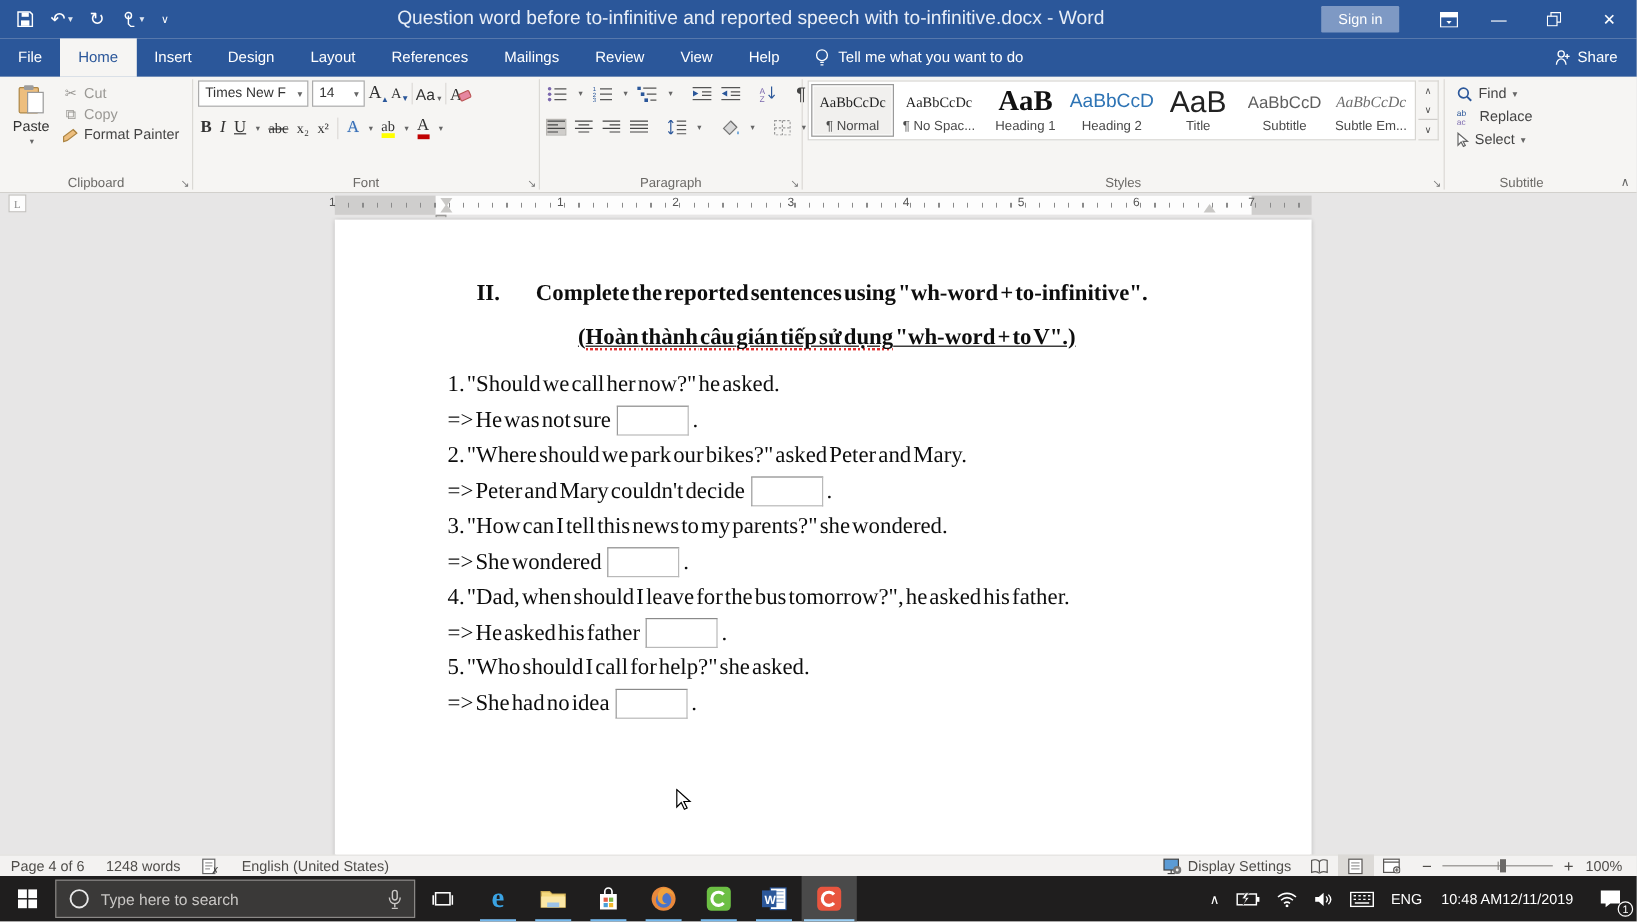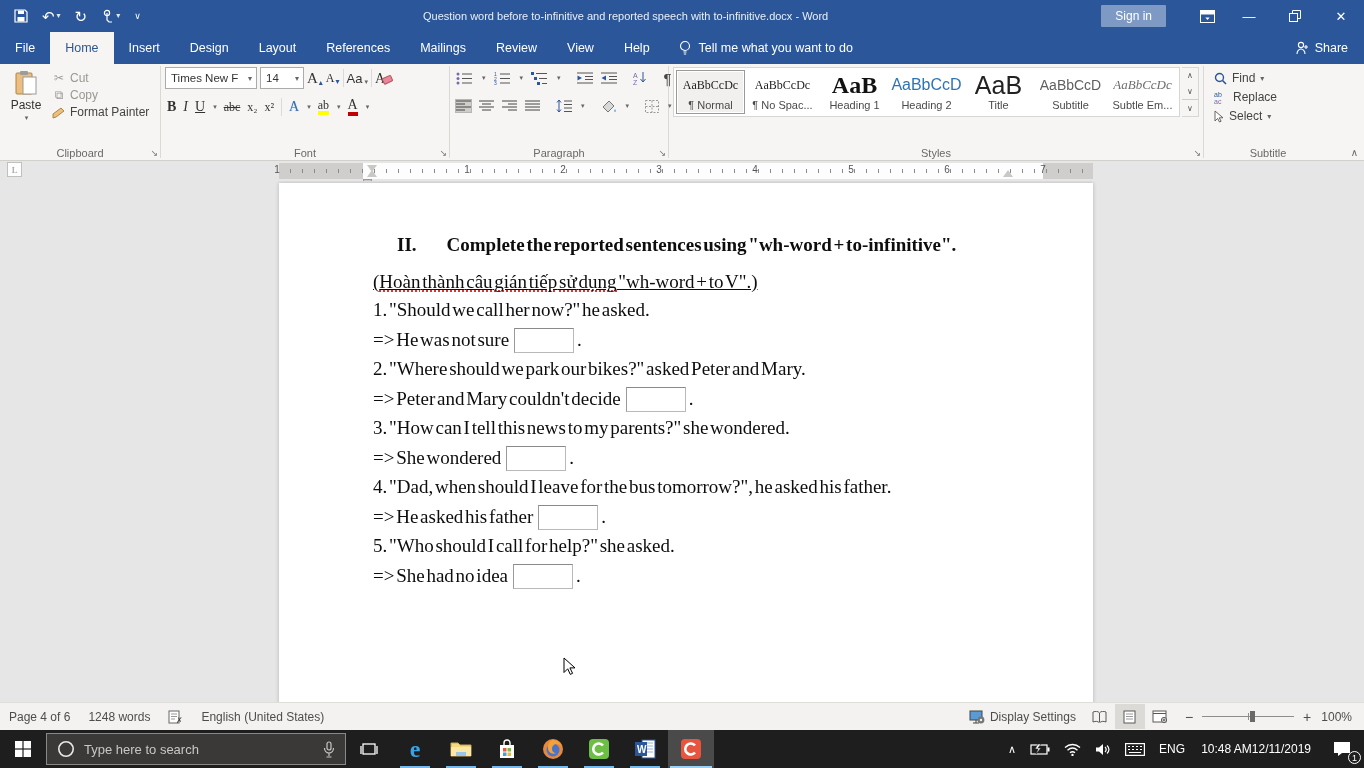--- a/index.html
+++ b/index.html
@@ -5,21 +5,21 @@
   *{margin:0;padding:0;box-sizing:border-box;}
   html,body{width:1364px;height:768px;overflow:hidden;font-family:"Liberation Sans",sans-serif;background:#e7e6e6;}
   .app{position:relative;width:1364px;height:768px;display:flex;flex-direction:column;}
 
   
   .titlebar{height:32px;background:#2b579a;color:#fff;display:flex;align-items:center;font-size:12px;flex:0 0 auto;}
   .qat{display:flex;align-items:center;gap:14px;padding-left:14px;width:150px;}
   .qat .qbtn{color:#fff;font-size:15px;line-height:1;cursor:default;display:flex;align-items:center;gap:2px;}
   .qat svg{display:block;}
   .mini-drop{font-size:8px;opacity:.85;}
-  .title-text{flex:1;text-align:center;color:#e8eef7;font-size:11px;white-space:nowrap;overflow:hidden;}
+  .title-text{flex:1;text-align:center;color:#e8eef7;font-size:16px;white-space:nowrap;overflow:hidden;}
   .tb-right{display:flex;align-items:center;height:100%;}
   .signin{background:#7e99c4;color:#fff;padding:4px 14px;margin-right:22px;font-size:12px;border-radius:1px;}
   .winbtn{width:46px;height:32px;display:flex;align-items:center;justify-content:center;color:#fff;font-size:13px;}
   .ribbon-opt{width:38px;}
 
   
   .tabrow{height:32px;background:#2b579a;display:flex;align-items:stretch;color:#fff;flex:0 0 auto;font-size:12.5px;}
   .tab{padding:0 15px;display:flex;align-items:center;white-space:nowrap;}
   .tab.active{background:#f6f5f3;color:#2b579a;}
   .tellme{display:flex;align-items:center;gap:8px;padding:0 14px;text-align:right;}
@@ -98,29 +98,29 @@
   .ind-box{position:absolute;left:84px;bottom:-4px;width:9px;height:4px;background:#c9c8c6;border:1px solid #9b9a98;}
   .ind-right{left:724px;bottom:2px;border-left:5px solid transparent;border-right:5px solid transparent;border-bottom:7px solid #c9c8c6;}
 
   
   .docarea{flex:1;position:relative;background:#e7e6e6;overflow:hidden;}
   .page{position:absolute;left:279px;top:2px;width:814px;height:540px;background:#fff;box-shadow:0 0 4px rgba(0,0,0,.22);padding:48px 88px 0 94px;}
   .doc{font-family:"Liberation Serif",serif;font-size:19px;color:#0d0d0d;word-spacing:-3px;}
   .h-line1{font-weight:bold;line-height:27px;margin-bottom:10px;white-space:nowrap;}
   .h-num{margin-left:24px;}
   .h-text{margin-left:30px;}
-  .h-line2{font-weight:normal;line-height:27px;margin-bottom:0;white-space:nowrap;}
+  .h-line2{font-weight:bold;text-align:center;line-height:27px;margin-bottom:11px;white-space:nowrap;}
   .h-line2 .uwrap{text-decoration:underline;}
   .viet{background:repeating-linear-gradient(90deg,#e03030 0 2px,transparent 2px 4px) left bottom/100% 2px no-repeat;}
   .docitem p{line-height:29.5px;white-space:nowrap;}
   .blank{display:inline-block;width:60px;height:25px;background:#fff;border:1px solid #b9b9b9;border-top-color:#8a8a8a;border-left-color:#9a9a9a;vertical-align:-7px;margin:0 3px 0 5px;}
   .cursor{position:absolute;left:563px;top:476px;z-index:5;}
 
   
-  .statusbar{height:28px;background:#f3f2f1;border-top:1px solid #e0dedb;display:flex;align-items:center;font-size:12px;color:#4f4d4a;flex:0 0 auto;}
+  .statusbar{height:18px;background:#f3f2f1;border-top:1px solid #e0dedb;display:flex;align-items:center;font-size:12px;color:#4f4d4a;flex:0 0 auto;}
   .st-item{padding:0 9px;display:flex;align-items:center;gap:5px;white-space:nowrap;}
   .st-spacer{flex:1;}
   .viewbtn{width:30px;height:25px;display:flex;align-items:center;justify-content:center;color:#5a5856;}
   .viewbtn.sel{background:#dcdad7;}
   .zoomctl{display:flex;align-items:center;gap:9px;padding:0 10px;}
   .zoomtrack{width:92px;height:1px;background:#8f8d8a;position:relative;}
   .zoomtick{position:absolute;left:50%;top:-3px;width:1px;height:7px;background:#8f8d8a;}
   .zoomthumb{position:absolute;left:52%;top:-5px;width:5px;height:11px;background:#6b6967;}
   .zoompct{padding-right:12px;}
 

